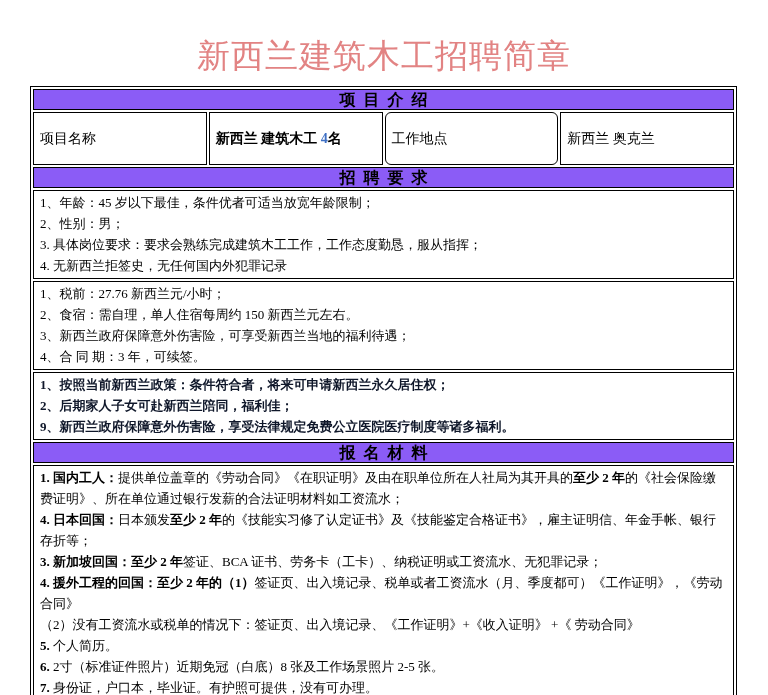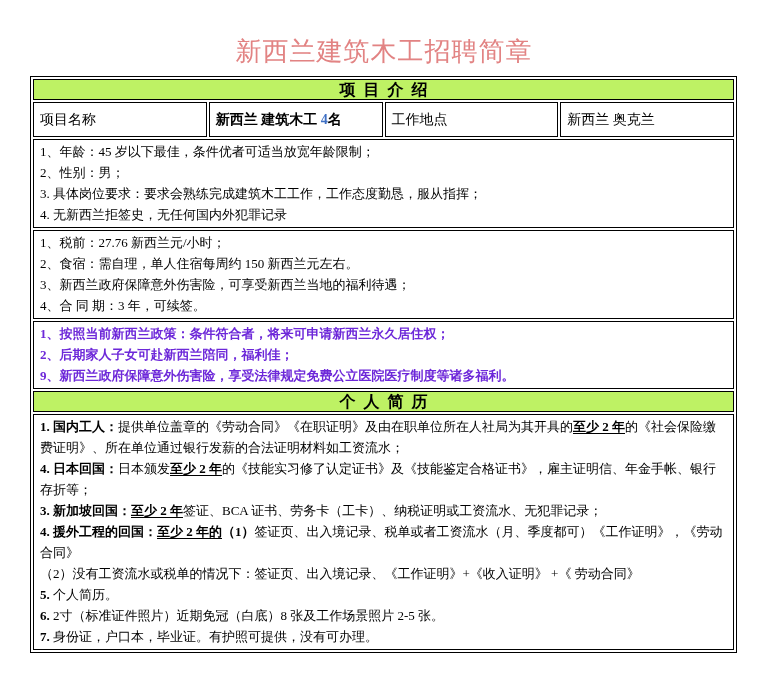--- a/index.html
+++ b/index.html
@@ -7,72 +7,75 @@
   body {
     width: 768px; height: 695px;
     font-family: "Liberation Serif", "DejaVu Serif", serif;
     color: #000;
     overflow: hidden;
   }
   .page { position: relative; width: 768px; height: 695px; }
   h1.doc-title {
     margin-top: 34px;
     text-align: center;
-    font-size: 26px;
+    font-size: 33px;
     font-weight: 400;
     letter-spacing: 1px;
     color: #e28383;
   }
   table.doc-table {
     margin: 7px 0 0 30px;
     width: 707px;
     border-collapse: separate;
     border-spacing: 2px;
     border: 1px solid #000;
     table-layout: fixed;
   }
   td { border: 1px solid #000; vertical-align: middle; }
   td.band {
-    background: #bef264;
+    background: #8b5cf6;
     text-align: center;
     font-weight: 700;
     font-size: 16px;
     letter-spacing: 8px;
     text-indent: 8px;
     height: 20px;
     line-height: 19px;
   }
-  tr.info-row td { height: 21px; font-size: 14px; padding: 7px 6px; line-height: 19px; }
+  tr.info-row td { height: 21px; font-size: 14px; padding: 16px 6px; line-height: 19px; }
   td.content { padding: 1px 6px 2px 6px; font-size: 13px; margin-top: 30px; }
   .line { line-height: 21px; }
-  .content.adv .line { color: #6d28d9; font-weight: 700; }
+  .content.adv .line { color: #0f172a; font-weight: 700; }
   .b { font-weight: 700; }
-  .u { text-decoration: underline; text-underline-offset: 2px; }
+  .u { text-underline-offset: 2px; }
   .num-blue { color: #3e6fc4; }
   .col1 { width: 73px; }
   .col2 { width: 272px; margin-left: 29px; }
-  .col3 { width: 100px; }
+  .col3 { width: 100px; border-radius: 6px; }
   .col4 { width: auto; }
 </style>
 </head>
 <body>
 
 <div class="page">
   <h1 class="doc-title">新西兰建筑木工招聘简章</h1>
 
   <table class="doc-table">
     <tbody>
         <tr>
       <td class="band" colspan="4">项目介绍</td>
     </tr>
     <tr class="info-row">
       <td class="col1">项目名称</td>
       <td class="col2"><span class="b">新西兰 建筑木工 </span><span class="b num-blue">4</span><span class="b">名</span></td>
       <td class="col3">工作地点</td>
       <td class="col4">新西兰 奥克兰</td>
+    </tr>
+    <tr>
+      <td class="band" colspan="4">招聘要求</td>
     </tr>
     <tr>
       <td class="content" colspan="4">
             <div class="line">1、年龄：45 岁以下最佳，条件优者可适当放宽年龄限制；</div>
             <div class="line">2、性别：男；</div>
             <div class="line">3. 具体岗位要求：要求会熟练完成建筑木工工作，工作态度勤恳，服从指挥；</div>
             <div class="line">4. 无新西兰拒签史，无任何国内外犯罪记录</div>
           </td>
     </tr>
     <tr>
@@ -84,21 +87,21 @@
           </td>
     </tr>
     <tr>
       <td class="content adv" colspan="4">
             <div class="line">1、按照当前新西兰政策：条件符合者，将来可申请新西兰永久居住权；</div>
             <div class="line">2、后期家人子女可赴新西兰陪同，福利佳；</div>
             <div class="line">9、新西兰政府保障意外伤害险，享受法律规定免费公立医院医疗制度等诸多福利。</div>
           </td>
     </tr>
     <tr>
-      <td class="band" colspan="4">个人简历</td>
+      <td class="band" colspan="4">报名材料</td>
     </tr>
     <tr>
       <td class="content" colspan="4">
             <div class="line"><span class="b">1. 国内工人：</span><span>提供单位盖章的《劳动合同》《在职证明》及由在职单位所在人社局为其开具的</span><span class="b u">至少 2 年</span><span>的《社会保险缴费证明》、所在单位通过银行发薪的合法证明材料如工资流水；</span></div>
             <div class="line"><span class="b">4. 日本回国：</span><span>日本颁发</span><span class="b u">至少 2 年</span><span>的《技能实习修了认定证书》及《技能鉴定合格证书》，雇主证明信、年金手帐、银行存折等；</span></div>
             <div class="line"><span class="b">3. 新加坡回国：</span><span class="b u">至少 2 年</span><span>签证、BCA 证书、劳务卡（工卡）、纳税证明或工资流水、无犯罪记录；</span></div>
             <div class="line"><span class="b">4. 援外工程的回国：</span><span class="b u">至少 2 年的</span><span class="b">（1）</span><span>签证页、出入境记录、税单或者工资流水（月、季度都可）《工作证明》，《劳动合同》</span></div>
             <div class="line"><span>（2）没有工资流水或税单的情况下：签证页、出入境记录、《工作证明》+《收入证明》 +《 劳动合同》</span></div>
             <div class="line"><span class="b">5.</span><span> 个人简历。</span></div>
             <div class="line"><span class="b">6.</span><span>  2寸（标准证件照片）近期免冠（白底）8 张及工作场景照片 2-5 张。</span></div>

